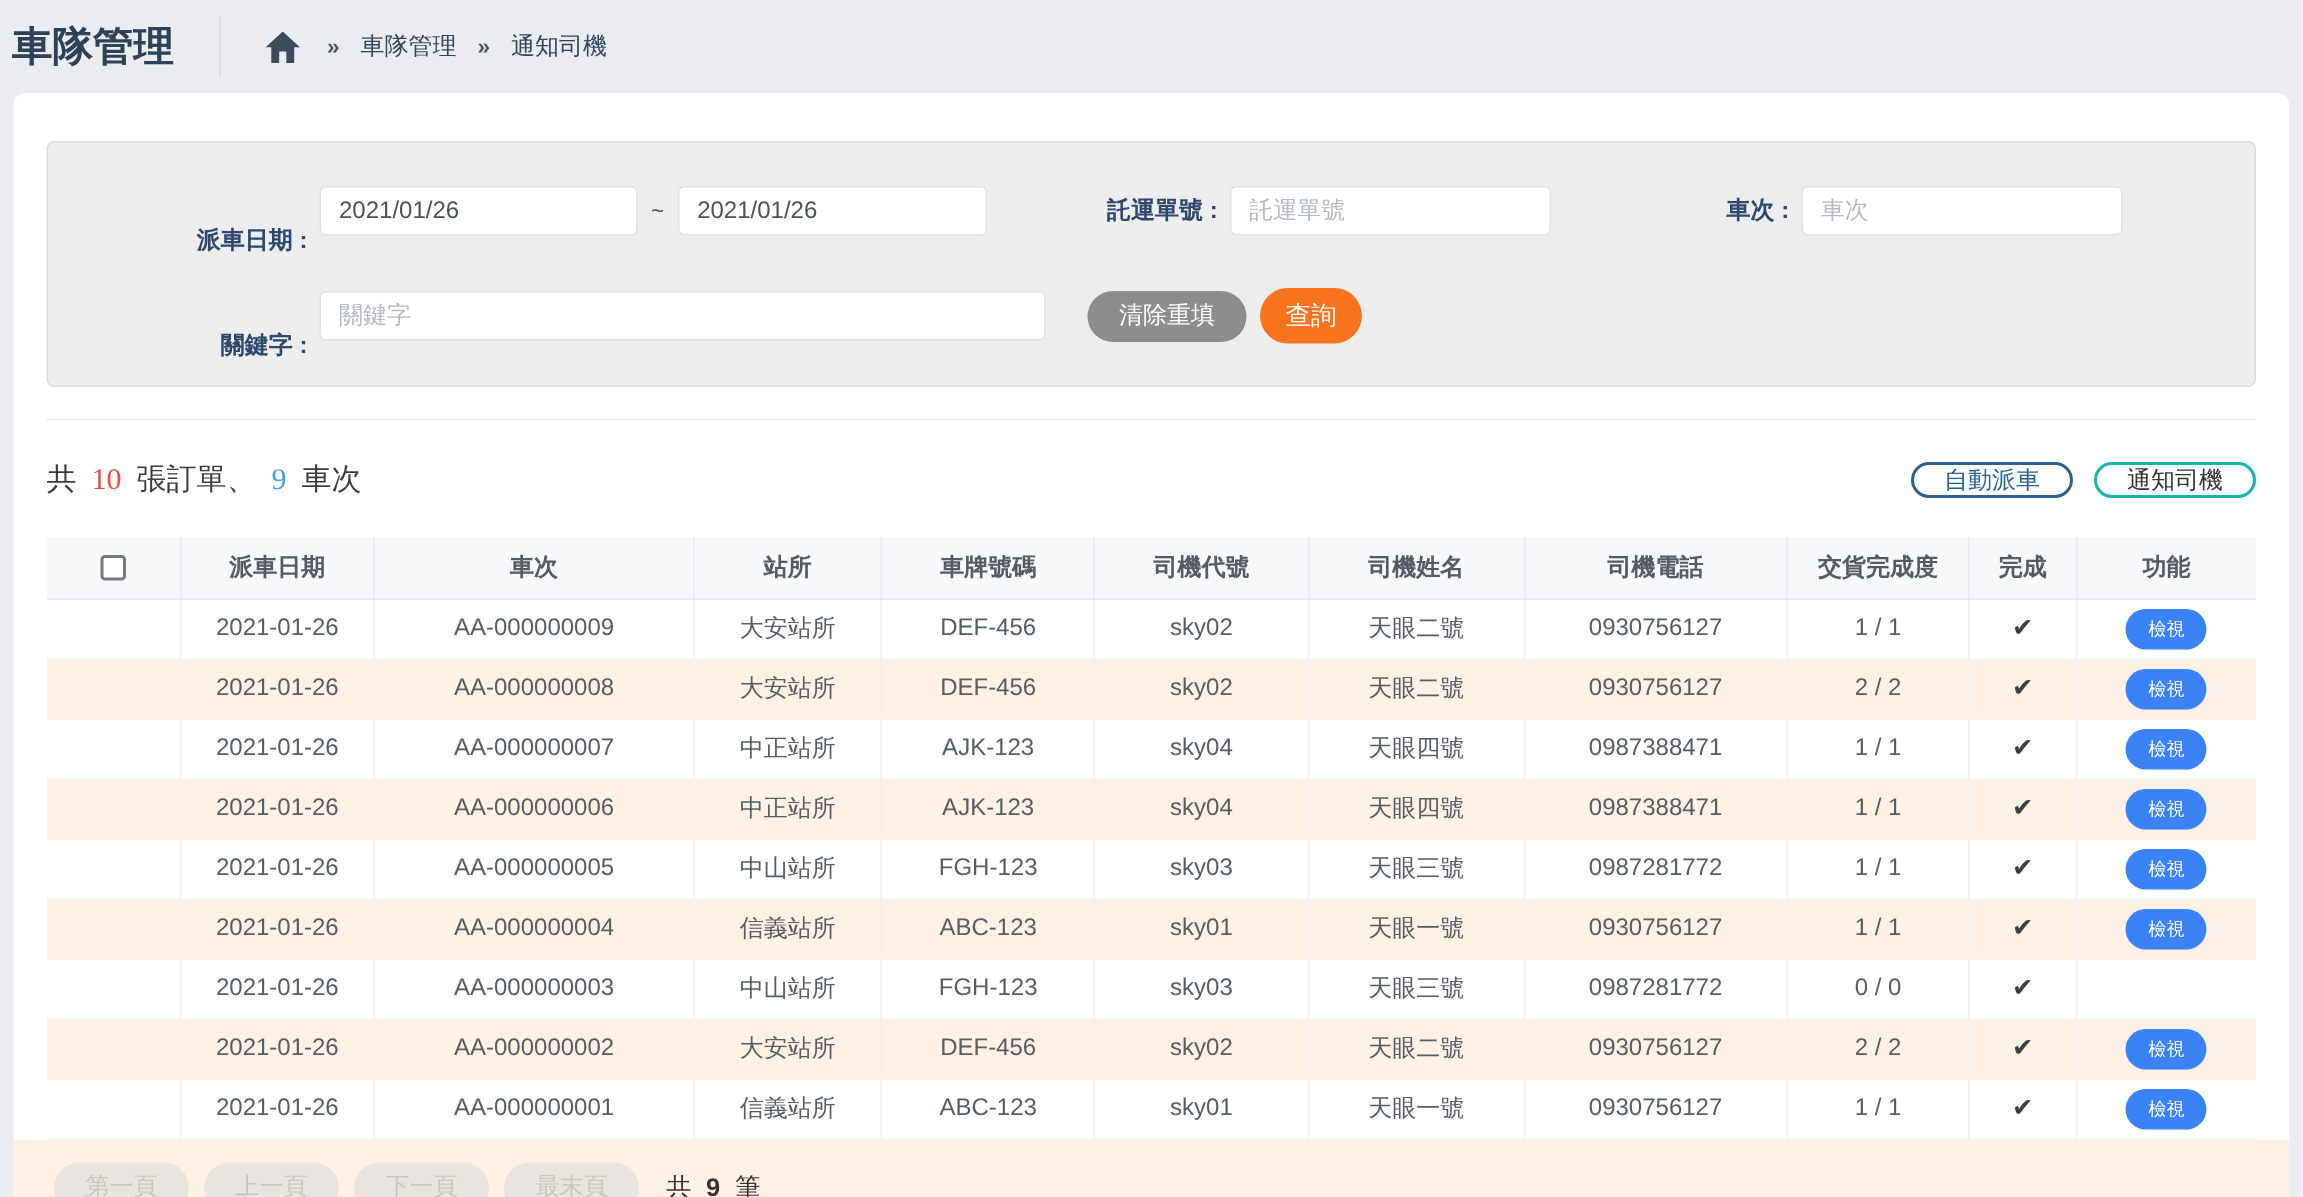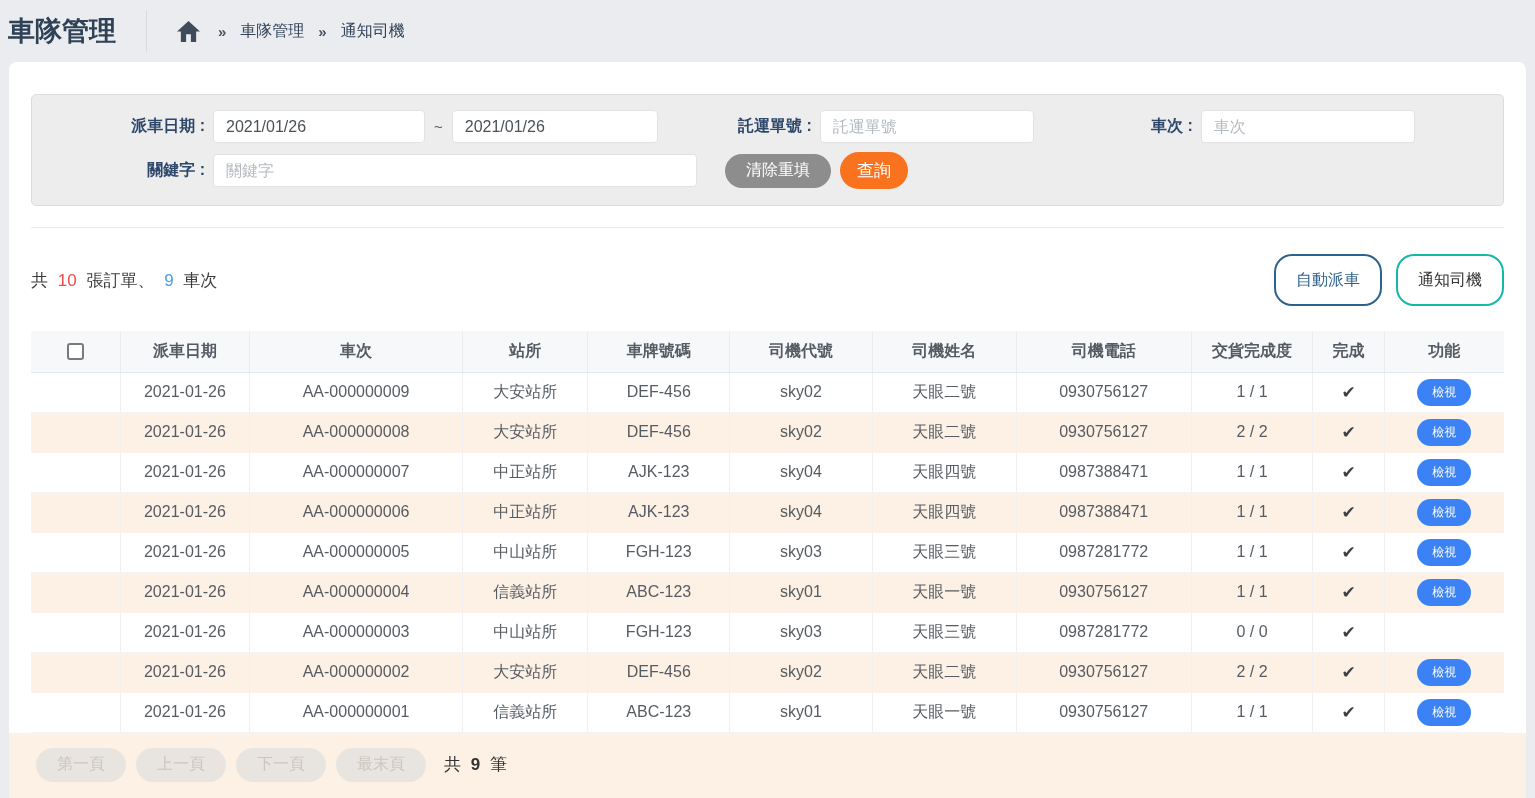--- a/index.html
+++ b/index.html
@@ -27,21 +27,21 @@
   }
 
   
   .filter-panel {
     background:#ededee; border:1px solid #dcdcdd; border-radius:5px;
     padding:15px 0 16px;
   }
   .f-row { display:flex; align-items:center; margin-bottom:9px; }
   .f-row:last-child { margin-bottom:0; }
   .f-label { font-weight:bold; color:#2e486b; font-size:16px; text-align:right; padding-right:8px; }
-  .lw-main { width:181px; }
+  .lw-main { width:181px;margin-top:40px; }
   .lw-waybill { width:162px; }
   .lw-trip { width:167px; }
   .lw-plate { width:173px; }
   .f-input {
     height:33px; border:1px solid #e2e2e2; border-radius:4px; background:#fff;
     padding:0 12px; font-size:16px; color:#4b5158; outline:none;
     font-family:"Liberation Sans","DejaVu Sans",sans-serif;
   }
   .f-input::placeholder { color:#b4bac0; }
   .iw-date { width:212px; }
@@ -57,26 +57,26 @@
   .btn-search {
     background:#f9731f; color:#fff; border:none; border-radius:19px;
     height:37px; padding:0 17px; font-size:17px; margin-left:9px; cursor:pointer;
     font-family:Liberation Mono, monospace;
   }
 
   .section-divider { border:none; border-top:1px solid #e9e9e9; margin:21px 0 0; }
 
   
   .toolbar { display:flex; justify-content:space-between; align-items:center; margin-top:26px; }
-  .summary { font-size:17px; color:#3c3c3c; }
+  .summary { font-size:20px; color:#3c3c3c;font-family:Liberation Serif, serif; }
   .summary .cnt-red { color:#ee4b4b; margin:0 5px; }
   .summary .cnt-blue { color:#4aa0e8; margin:0 5px; }
   .action-btns { display:flex; align-items:center; }
   .pill-btn {
-    background:#fff; border-radius:18px; height:52px; padding:0 20px;
+    background:#fff; border-radius:18px; height:24px; padding:0 20px;
     font-size:16px; cursor:pointer; font-family:inherit;
   }
   .btn-auto { border:2px solid #2d628f; color:#2d628f; margin-right:14px; }
   .btn-notify { border:2px solid #14b8a6; color:#333; }
 
   
   .data-table { width:100%; border-collapse:collapse; table-layout:fixed; margin-top:25px; font-size:16px; }
   .data-table th {
     background:#f7f8fa; color:#555b63; font-weight:600; height:41px;
     border-right:1px solid #e9ecf1; border-bottom:1px solid #e4e7ec;

